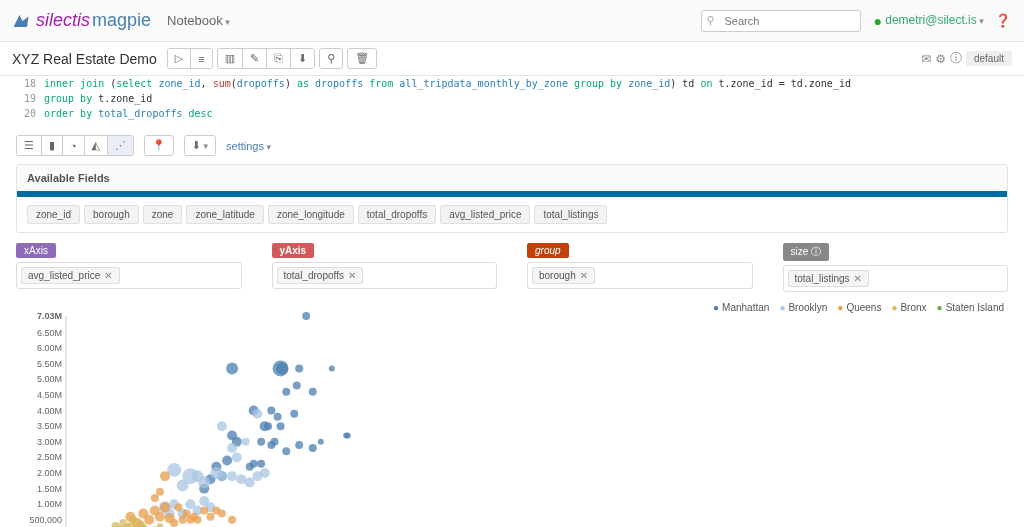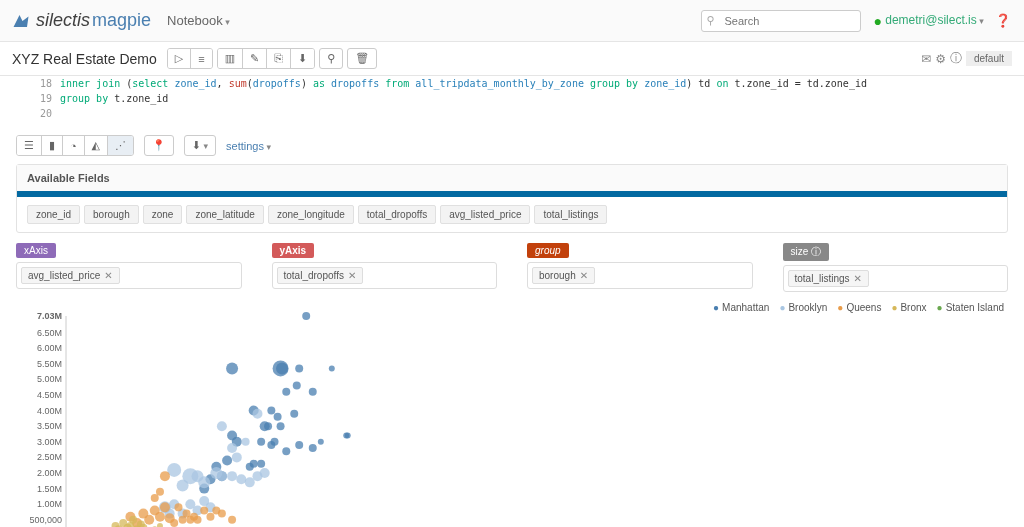--- a/index.html
+++ b/index.html
@@ -1,19 +1,19 @@
 <!DOCTYPE html>
 <html><head>
 <meta charset="utf-8">
 <style>
   * { box-sizing: border-box; margin: 0; padding: 0; }
   body { font-family: -apple-system, BlinkMacSystemFont, "Segoe UI", Helvetica, Arial, sans-serif; font-size: 12px; color: #333; background: #fff; }
   .topbar { display: flex; align-items: center; height: 42px; padding: 0 12px; border-bottom: 1px solid #e5e5e5; background: #fafafa; }
   .brand { display: flex; align-items: center; gap: 2px; font-size: 18px; font-weight: 400; color: #555; }
-  .brand .sil { color: #404040; font-style: italic; }
+  .brand .sil { color: #a21caf; font-style: italic; }
   .brand .mag { color: #4a7fb0; font-weight: 500; }
   .brand-icon { width: 18px; height: 18px; margin-right: 4px; }
   .nb-dd { margin-left: 16px; color: #666; cursor: pointer; font-size: 13px; }
   .caret::after { content: " ▾"; font-size: 9px; color: #888; }
   .spacer { flex: 1; }
   .search-wrap { position: relative; margin-right: 12px; }
   .search-wrap input { width: 160px; padding: 4px 6px 4px 22px; border: 1px solid #ccc; border-radius: 3px; font-size: 11px; background: #fff; }
   .search-ico { position: absolute; left: 5px; top: 4px; color: #aaa; font-size: 11px; }
   .user { color: #3a7; font-size: 12px; }
   .user .dot { color: #2a2; font-size: 14px; vertical-align: middle; }
@@ -23,21 +23,21 @@
   .tb-title { font-size: 14px; color: #333; font-weight: 500; margin-right: 10px; }
   .btn-grp { display: inline-flex; border: 1px solid #ccc; border-radius: 3px; overflow: hidden; margin-right: 4px; }
   .btn-grp > .btn, .btn-solo { padding: 3px 7px; font-size: 11px; color: #666; background: #fff; cursor: pointer; border: none; }
   .btn-grp > .btn + .btn { border-left: 1px solid #ccc; }
   .btn-solo { border: 1px solid #ccc; border-radius: 3px; margin-right: 4px; }
   .tb-right { margin-left: auto; display: flex; align-items: center; gap: 4px; }
   .badge-default { padding: 2px 8px; background: #eee; border-radius: 0; font-size: 10px; color: #666; }
 
   .code-area { padding: 0 16px 6px 16px; background: #fff; }
   .code-line { display: flex; font-family: "Menlo","Consolas",monospace; font-size: 10px; line-height: 1.5; white-space: pre; }
-  .gut { width: 28px; text-align: right; color: #999; padding-right: 8px; margin-left: 16px; }
+  .gut { width: 28px; text-align: right; color: #999; padding-right: 8px; }
   .kw { color: #0a7; }
   .fn { color: #c0392b; }
   .id { color: #2980b9; }
 
   .viz-toolbar { display: flex; align-items: center; padding: 8px 16px; gap: 6px; }
   .viz-toolbar .settings-lnk { color: #4a7fb0; font-size: 11px; cursor: pointer; }
   .btn-active { background: #e8eef4 !important; }
 
   .panel { margin: 0 16px 10px 16px; border: 1px solid #e2e2e2; border-radius: 3px; }
   .panel-hd { padding: 7px 10px; font-size: 11px; font-weight: 600; color: #555; background: #fafafa; border-bottom: 6px solid #0369a1; }
@@ -105,21 +105,21 @@
     <span style="color:#888;">✉</span>
     <span style="color:#888;">⚙</span>
     <span style="color:#888;">ⓘ</span>
     <span class="badge-default">default</span>
   </div>
 </div>
 
 <div class="code-area">
   <div class="code-line"><span class="gut">18</span><span><span class="kw">inner join</span> (<span class="kw">select</span> <span class="id">zone_id</span>, <span class="fn">sum</span>(<span class="id">dropoffs</span>) <span class="kw">as</span> <span class="id">dropoffs</span> <span class="kw">from</span> <span class="id">all_tripdata_monthly_by_zone</span> <span class="kw">group by</span> <span class="id">zone_id</span>) td <span class="kw">on</span> t.zone_id = td.zone_id</span></div>
   <div class="code-line"><span class="gut">19</span><span><span class="kw">group by</span> t.zone_id</span></div>
-  <div class="code-line"><span class="gut">20</span></div>
+  <div class="code-line"><span class="gut">20</span><span><span class="kw">order by</span> <span class="id">total_dropoffs</span> <span class="kw">desc</span></span></div>
 </div>
 
 <div class="viz-toolbar">
   <span class="btn-grp">
     <button class="btn">☰</button>
     <button class="btn">▮</button>
     <button class="btn">◔</button>
     <button class="btn">◭</button>
     <button class="btn btn-active">⋰</button>
   </span>

